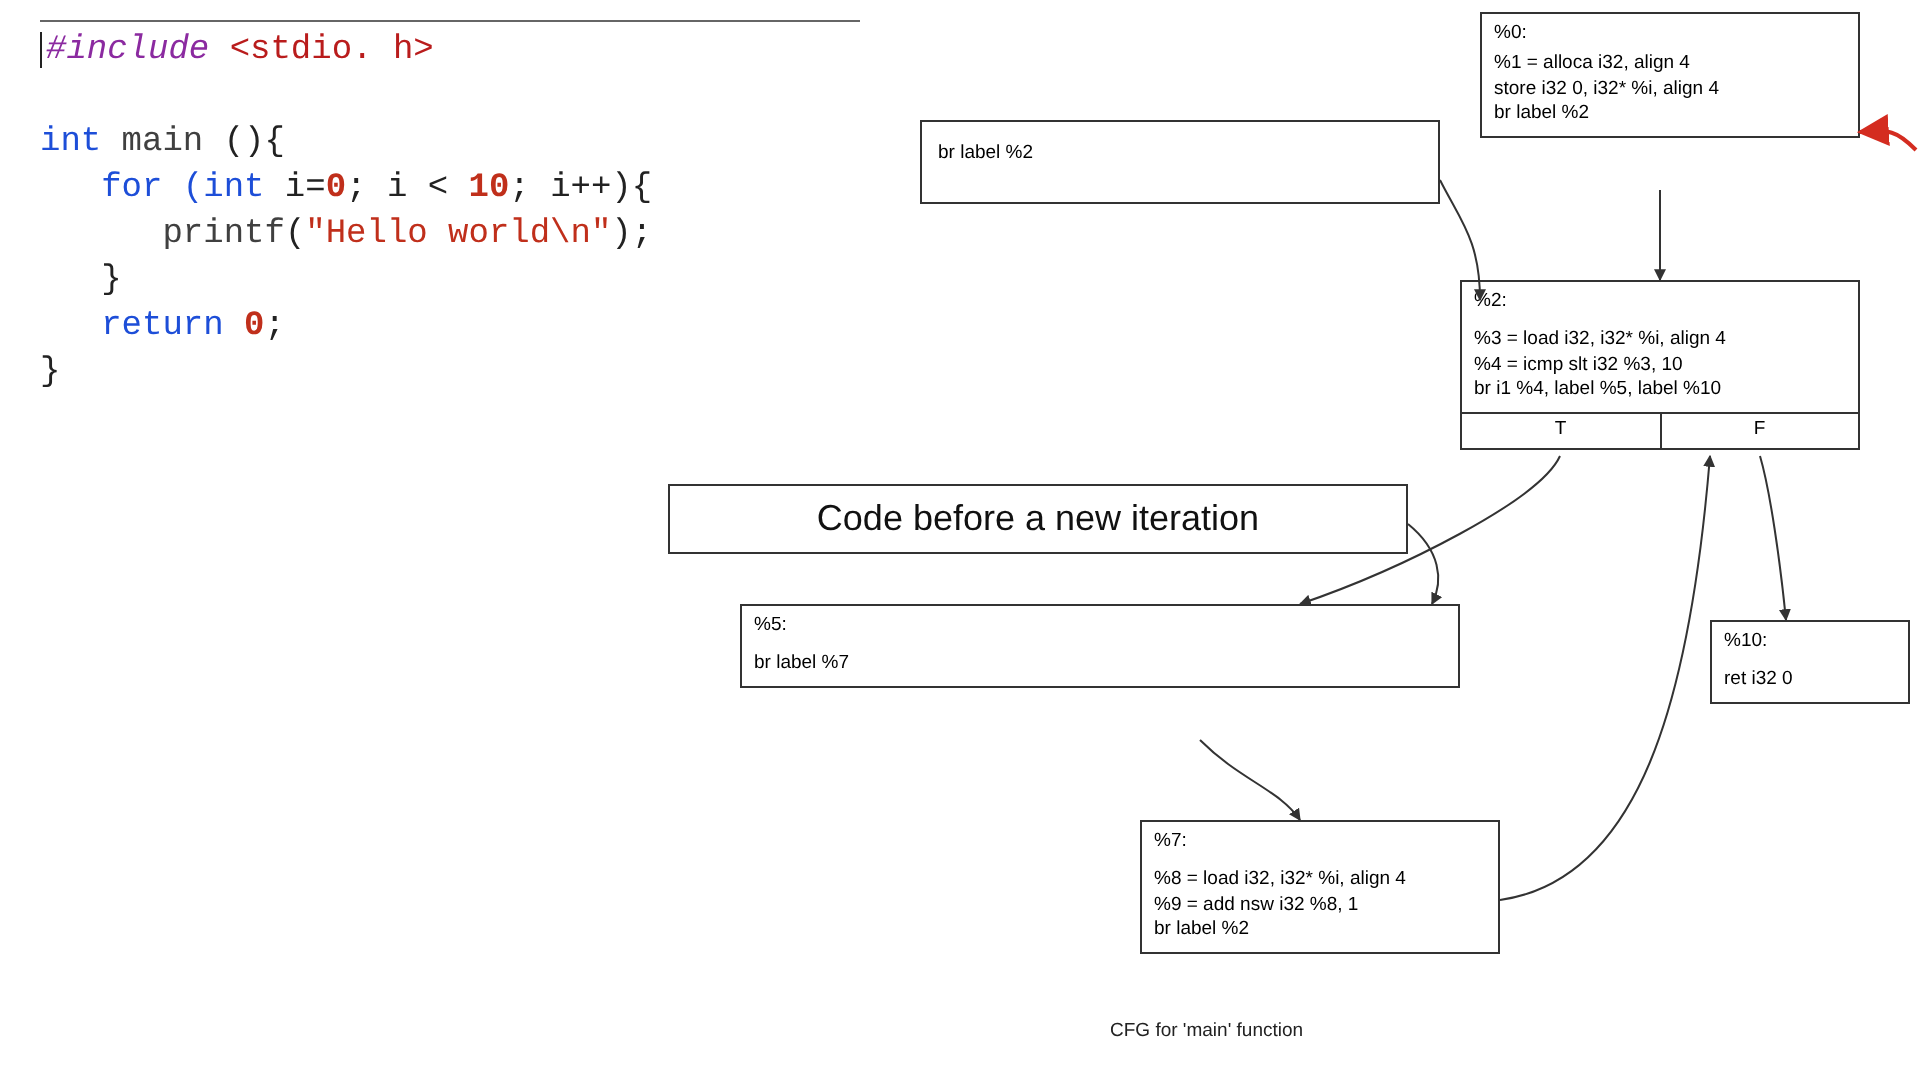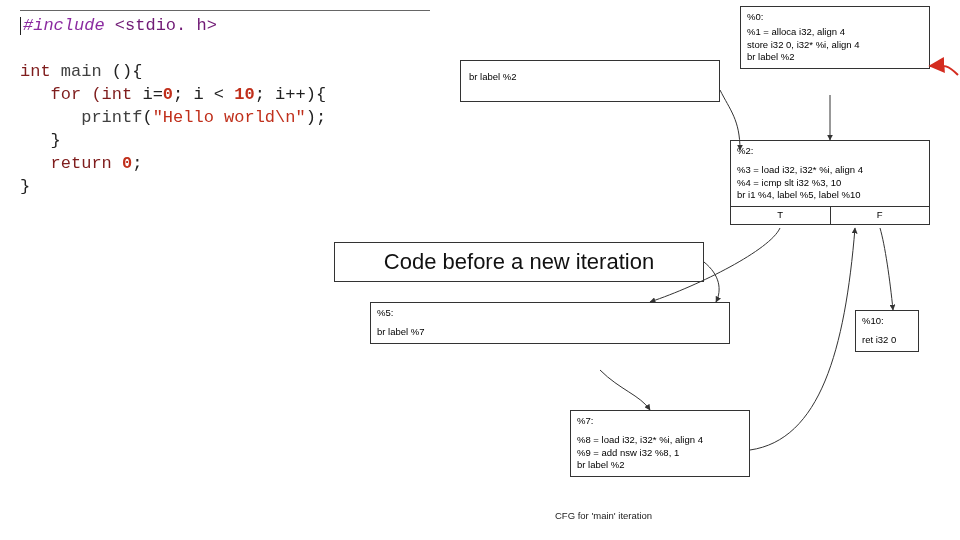--- a/index.html
+++ b/index.html
@@ -26,22 +26,22 @@
     line-height: 1.35;
   }
   .cursor {
     display: inline-block;
     width: 1px; height: 18px;
     background: #222;
     vertical-align: middle;
     margin-right: 2px;
   }
   .kw1 { color: #8b2aa0; font-style: italic; }   
-  .inc { color: #701a75; }    
-  .kw2 { color: #7f1d1d; }    
+  .inc { color: #b91c1c; }    
+  .kw2 { color: #1d4ed8; }    
   .fn  { color: #404040; }    
   .str { color: #c02f1b; }    
   .num { color: #c02f1b; font-weight: bold; }  
   .plain { color: #222; }
 
   .cfg-box {
     position: absolute;
     border: 1px solid #333;
     background: #fff;
     font-family: Arial, sans-serif;
@@ -70,21 +70,21 @@
     font-family: Arial, sans-serif;
     font-size: 9.5px;
     padding: 10px 8px 6px 8px;
   }
 
   .annot {
     position: absolute;
     border: 1px solid #333;
     background: #fff;
     font-family: "Segoe UI", Arial, sans-serif;
-    font-size: 22px;
+    font-size: 18px;
     color: #111;
     text-align: center;
     padding: 6px 18px;
   }
 
   .caption {
     position: absolute;
     font-family: Arial, sans-serif;
     font-size: 9.5px;
     color: #222;
@@ -141,31 +141,31 @@
 </div>
 
 <div class="cfg-box" style="left:570px; top:410px; width:180px;">
   <div class="title">%7:</div>
   <div style="height:4px"></div>
   <div>%8 = load i32, i32* %i, align 4</div>
   <div>%9 = add nsw i32 %8, 1</div>
   <div>br label %2</div>
 </div>
 
-<div class="cfg-box" style="left:855px; top:310px; width:64px;">
+<div class="cfg-box" style="left:855px; top:310px; width:100px;">
   <div class="title">%10:</div>
   <div style="height:4px"></div>
   <div>ret i32 0</div>
 </div>
 
 <div class="annot" style="left:334px; top:242px; width:370px;">
   <span>Code before a new iteration</span>
 </div>
 
-<div class="caption" style="left:555px; top:510px;">CFG for 'main' iteration</div>
+<div class="caption" style="left:555px; top:510px;">CFG for 'main' function</div>
 
 <svg class="svglayer" viewBox="0 0 960 540">
   <defs>
     <marker id="arr" viewBox="0 0 10 10" refX="9" refY="5" markerWidth="6" markerHeight="6" orient="auto-start-reverse">
       <path d="M0,0 L10,5 L0,10 z" fill="#333"></path>
     </marker>
     <marker id="arrRed" viewBox="0 0 10 10" refX="9" refY="5" markerWidth="8" markerHeight="8" orient="auto-start-reverse">
       <path d="M0,0 L10,5 L0,10 z" fill="#d42c20"></path>
     </marker>
   </defs>

